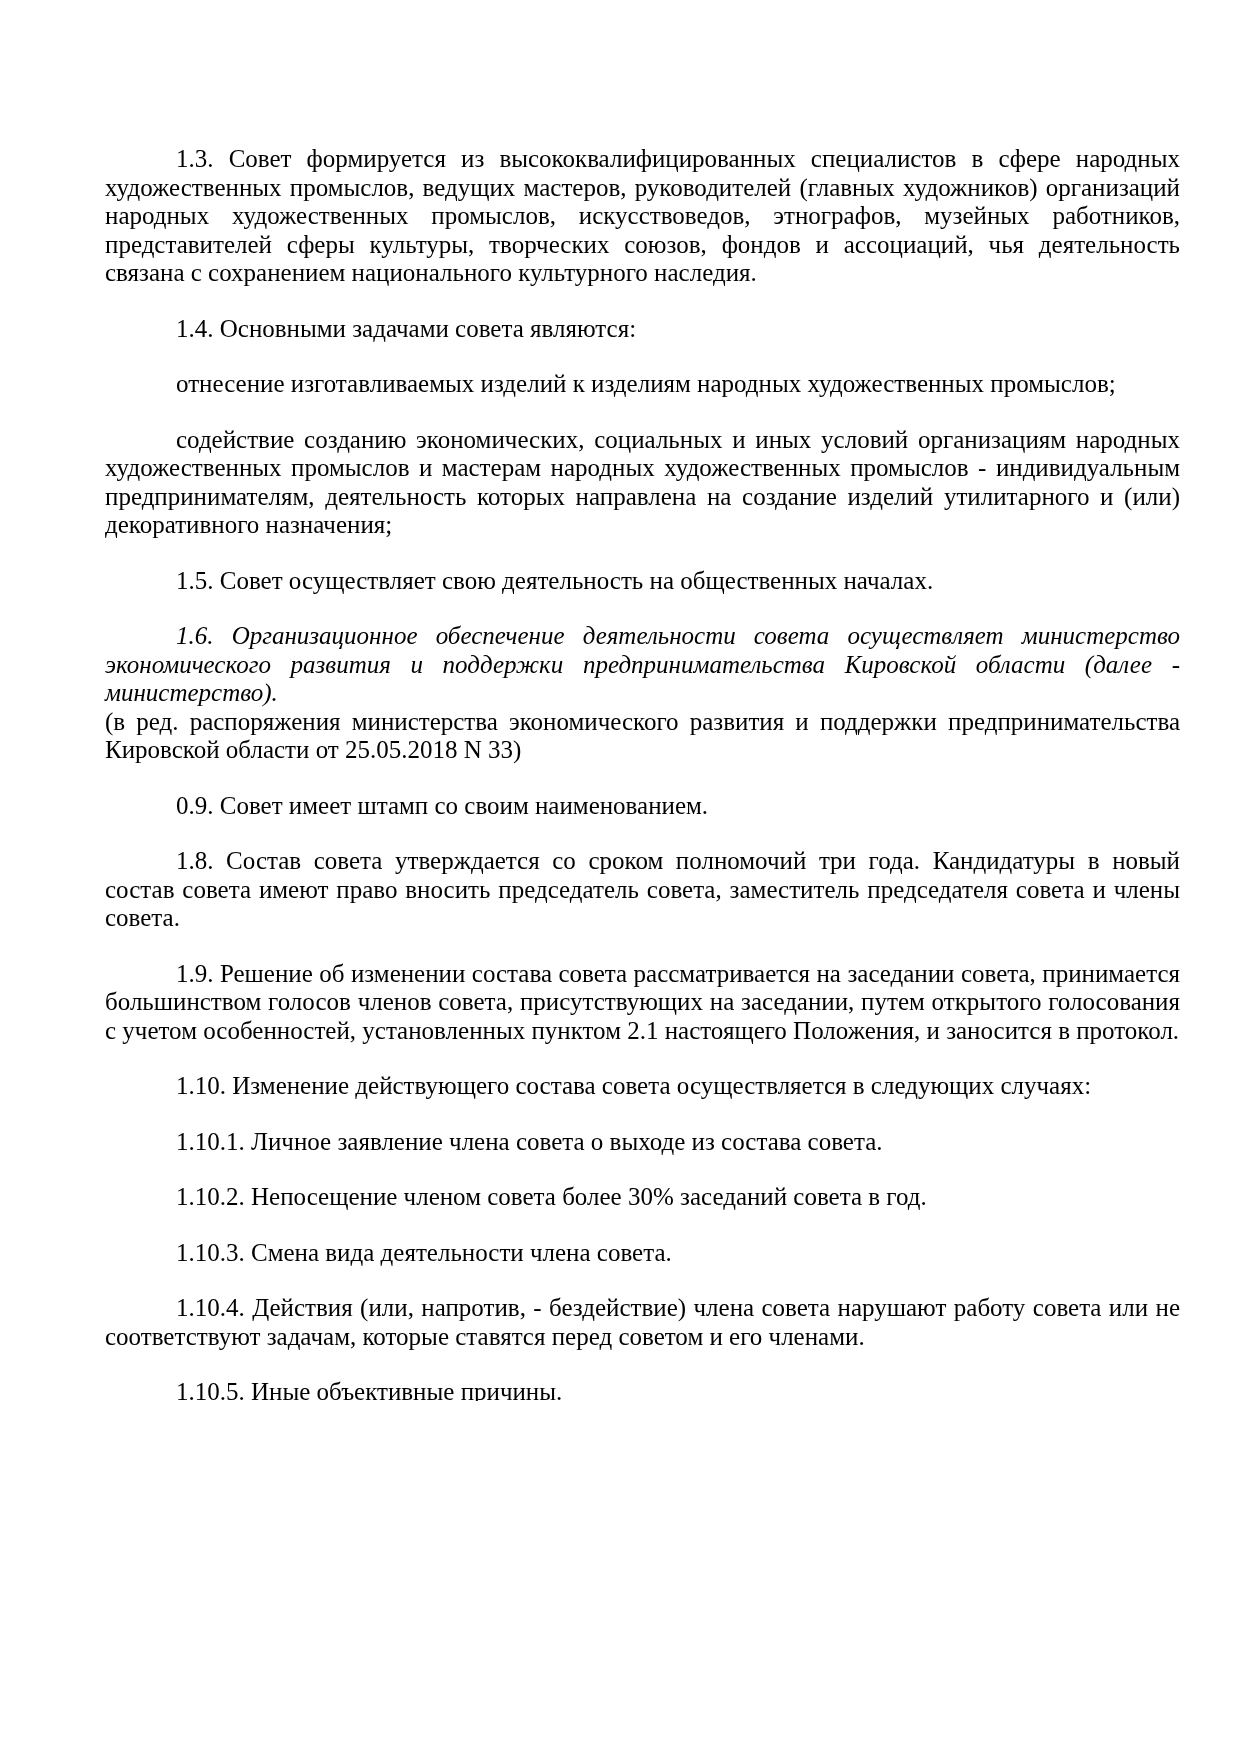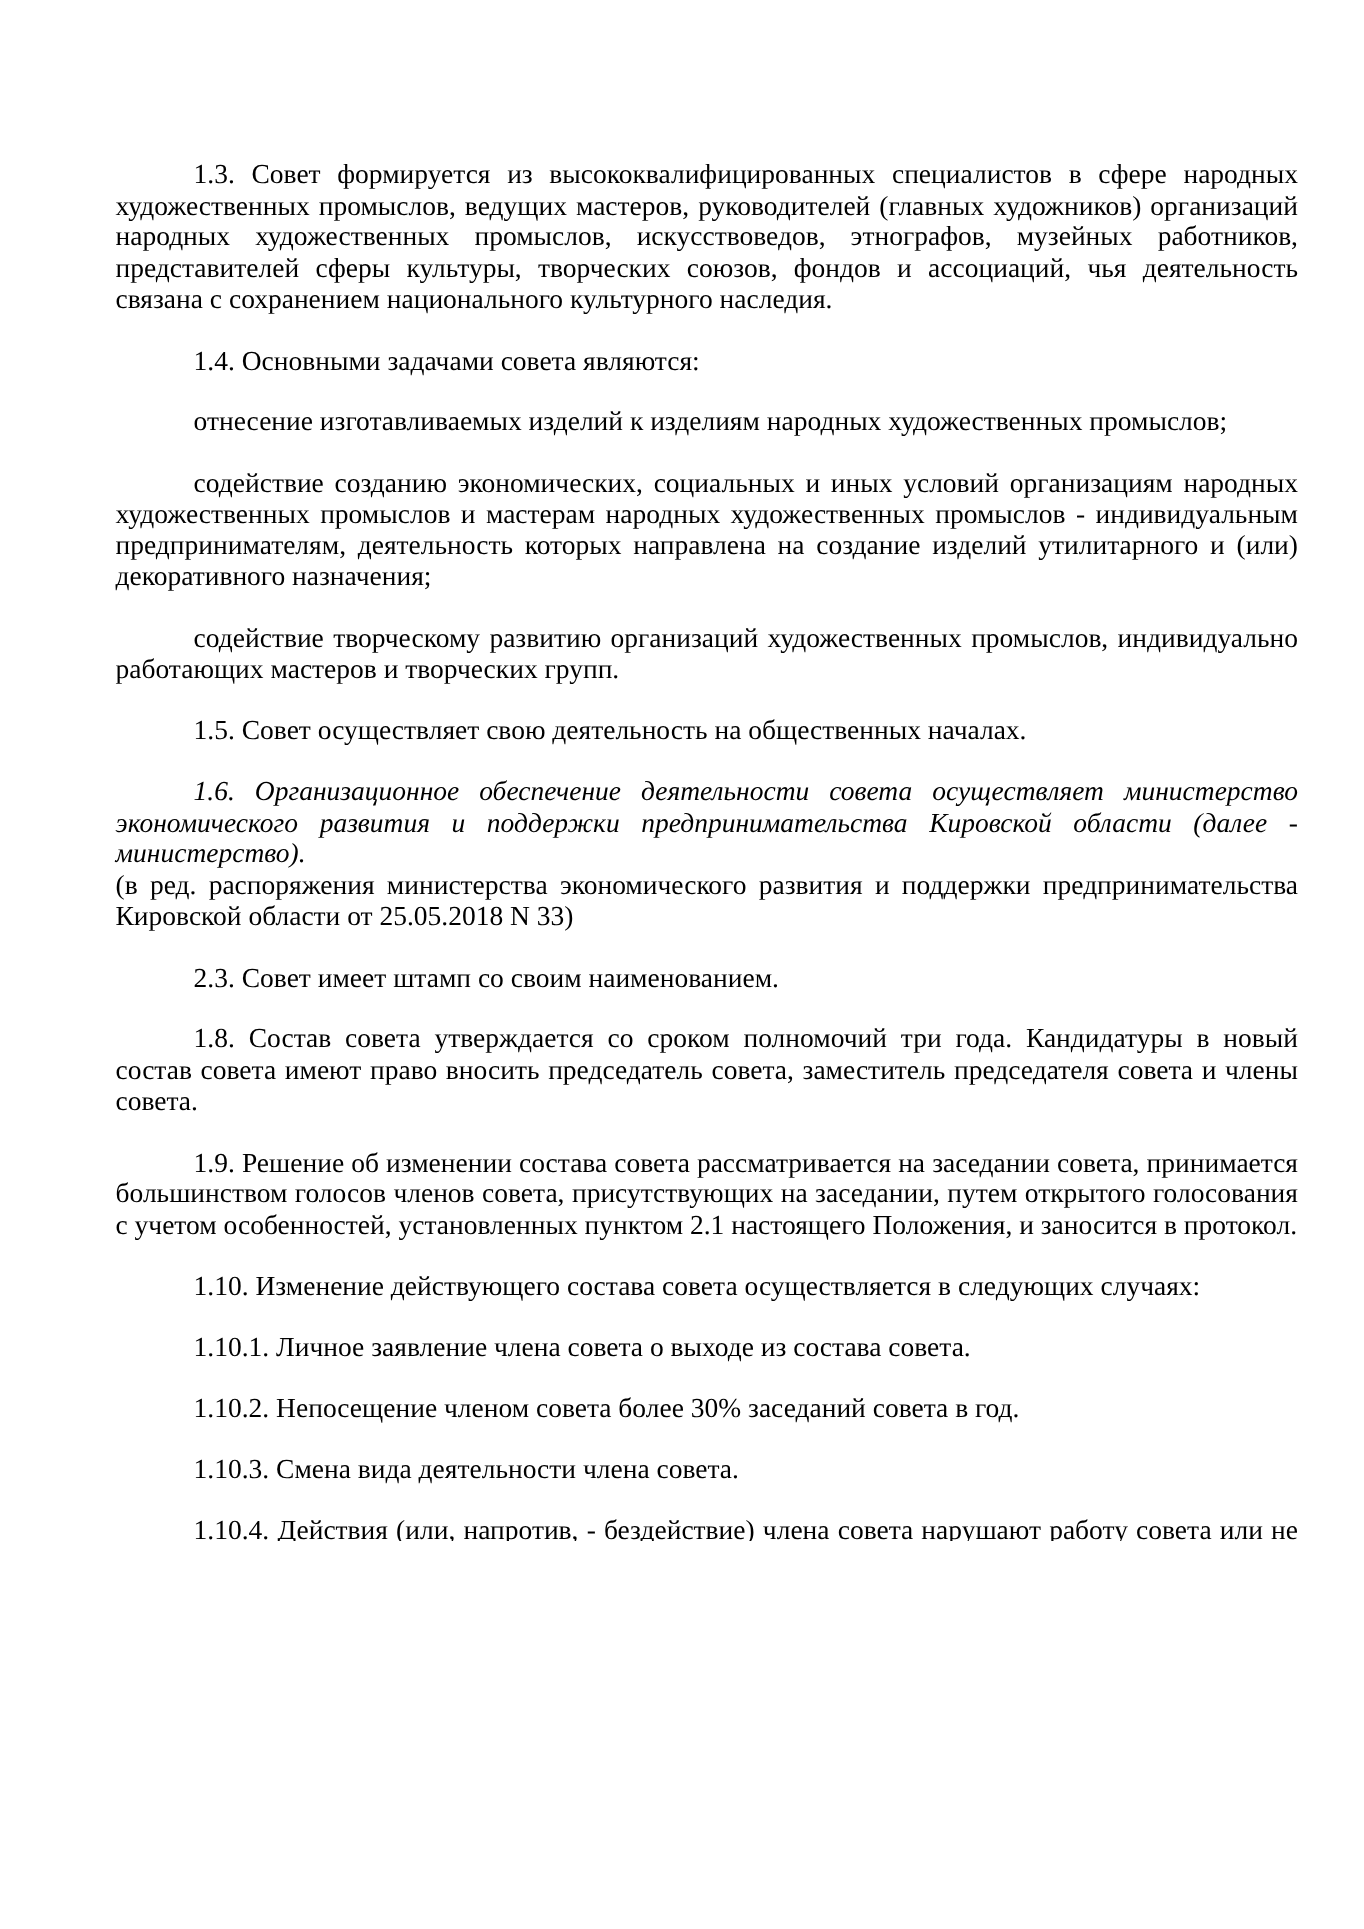--- a/index.html
+++ b/index.html
@@ -46,25 +46,24 @@
 </style>
 </head>
 <body>
 
 <div class="page">
   <div class="content">
     <p class="para">1.3. Совет формируется из высококвалифицированных специалистов в сфере народных художественных промыслов, ведущих мастеров, руководителей (главных художников) организаций народных художественных промыслов, искусствоведов, этнографов, музейных работников, представителей сферы культуры, творческих союзов, фондов и ассоциаций, чья деятельность связана с сохранением национального культурного наследия.</p>
     <p class="para">1.4. Основными задачами совета являются:</p>
     <p class="para">отнесение изготавливаемых изделий к изделиям народных художественных промыслов;</p>
     <p class="para">содействие созданию экономических, социальных и иных условий организациям народных художественных промыслов и мастерам народных художественных промыслов - индивидуальным предпринимателям, деятельность которых направлена на создание изделий утилитарного и (или) декоративного назначения;</p>
-    <p class="para">содействие творческому развитию организаций художественных промыслов, индивидуально работающих мастеров и творческих групп.</p>
     <p class="para">1.5. Совет осуществляет свою деятельность на общественных началах.</p>
     <p class="para no-gap-after">1.6. Организационное обеспечение деятельности совета осуществляет министерство экономического развития и поддержки предпринимательства Кировской области (далее - министерство).</p>
     <p class="para amendment">(в ред. распоряжения министерства экономического развития и поддержки предпринимательства Кировской области от 25.05.2018 N 33)</p>
-    <p class="para">2.3. Совет имеет штамп со своим наименованием.</p>
+    <p class="para">0.9. Совет имеет штамп со своим наименованием.</p>
     <p class="para">1.8. Состав совета утверждается со сроком полномочий три года. Кандидатуры в новый состав совета имеют право вносить председатель совета, заместитель председателя совета и члены совета.</p>
     <p class="para">1.9. Решение об изменении состава совета рассматривается на заседании совета, принимается большинством голосов членов совета, присутствующих на заседании, путем открытого голосования с учетом особенностей, установленных пунктом 2.1 настоящего Положения, и заносится в протокол.</p>
     <p class="para">1.10. Изменение действующего состава совета осуществляется в следующих случаях:</p>
     <p class="para">1.10.1. Личное заявление члена совета о выходе из состава совета.</p>
     <p class="para">1.10.2. Непосещение членом совета более 30% заседаний совета в год.</p>
     <p class="para">1.10.3. Смена вида деятельности члена совета.</p>
     <p class="para">1.10.4. Действия (или, напротив, - бездействие) члена совета нарушают работу совета или не соответствуют задачам, которые ставятся перед советом и его членами.</p>
     <p class="para">1.10.5. Иные объективные причины.</p>
     <p class="heading">2. Полномочия совета</p>
   </div>

